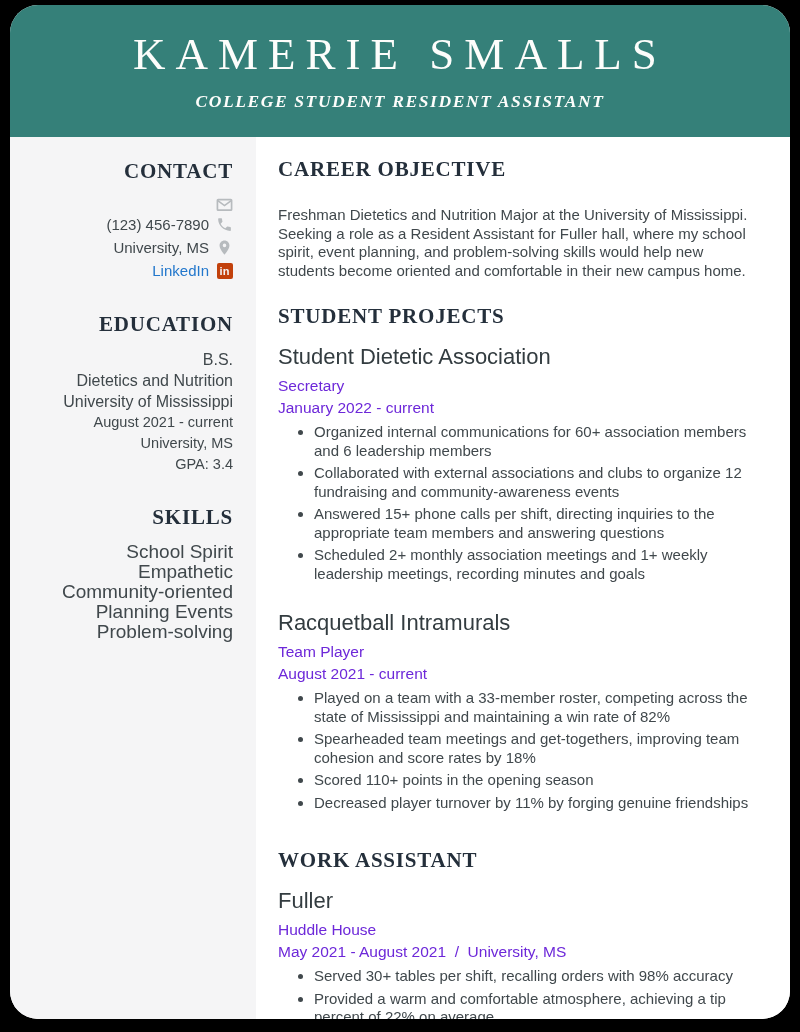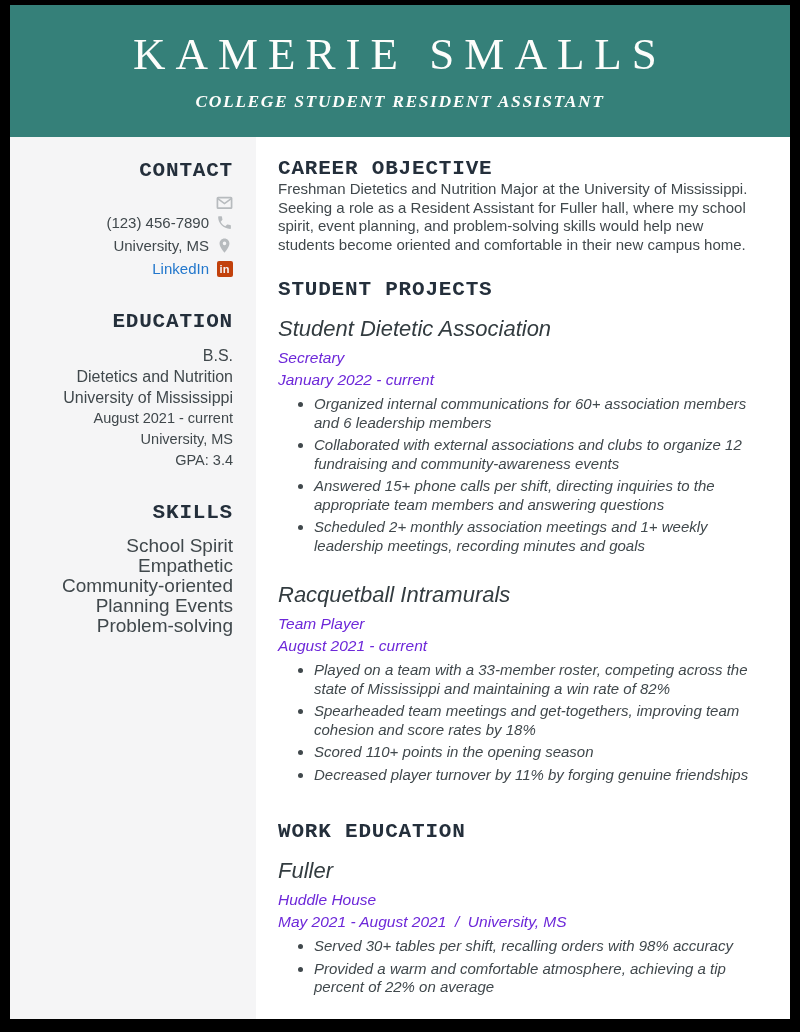--- a/index.html
+++ b/index.html
@@ -9,20 +9,21 @@
     font-family: "Liberation Sans", sans-serif;
     padding: 5px 10px 13px 10px;
   }
   .page {
     width: 780px;
     height: 1014px;
     display: flex;
     flex-direction: column;
     overflow: hidden;
     background: #fff;
+    border-radius: 28px;
   }
   
   .header {
     height: 132px;
     background: #358079;
     color: #fdfdfb;
     display: flex;
     flex-direction: column;
     align-items: center;
     justify-content: center;
@@ -57,21 +58,21 @@
     color: #40484c;
   }
   .main {
     flex: 1 1 auto;
     background: #ffffff;
     padding: 20px 26px 20px 22px;
     color: #40484c;
   }
   
   .section-heading {
-    font-family: Liberation Mono, monospace;
+    font-family: Liberation Serif, serif;
     font-weight: 700;
     font-size: 21px;
     letter-spacing: 0.8px;
     color: #242f3b;
   }
   
   .sidebar .section-heading { margin-bottom: 12px; }
   .contact-item {
     display: flex;
     justify-content: flex-end;
@@ -102,27 +103,27 @@
     text-align: center;
     display: inline-block;
   }
   .sidebar-block { margin-top: 30px; }
   .sidebar-block:first-child { margin-top: 0; }
   .edu-line { font-size: 16px; line-height: 21px; }
   .edu-line.small { font-size: 14.5px; }
   .skill-line { font-size: 19px; line-height: 20px; }
   
   .objective-text {
-    margin-top: 0;
+    margin-top: 24px;
     font-size: 15px;
     line-height: 18.5px;
     max-width: 505px;
   }
   .main-section { margin-top: 24px; }
-  .entry { margin-top: 14px; font-style: italic; }
+  .entry { margin-top: 14px; }
   .entry:first-of-type { margin-top: 8px; }
   .entry-title {
     font-size: 22px;
     font-weight: 400;
     color: #333c40;
     line-height: 28px;
     margin-bottom: 4px;
   }
   .entry-role, .entry-dates {
     font-size: 15.5px;
@@ -246,21 +247,21 @@
           <ul>
             <li>Played on a team with a 33-member roster, competing across the state of Mississippi and maintaining a win rate of 82%</li>
             <li>Spearheaded team meetings and get-togethers, improving team cohesion and score rates by 18%</li>
             <li>Scored 110+ points in the opening season</li>
             <li>Decreased player turnover by 11% by forging genuine friendships</li>
           </ul>
         </div>
       </div>
 
       <div class="main-section work-section">
-        <div class="section-heading">WORK EDUCATION</div>
+        <div class="section-heading">WORK ASSISTANT</div>
 
         <div class="entry">
           <div class="entry-title">Fuller</div>
           <div class="entry-role">Huddle House</div>
           <div class="entry-dates">May 2021 - August 2021  /  University, MS</div>
           <ul>
             <li>Served 30+ tables per shift, recalling orders with 98% accuracy</li>
             <li>Provided a warm and comfortable atmosphere, achieving a tip percent of 22% on average</li>
 
           </ul>

